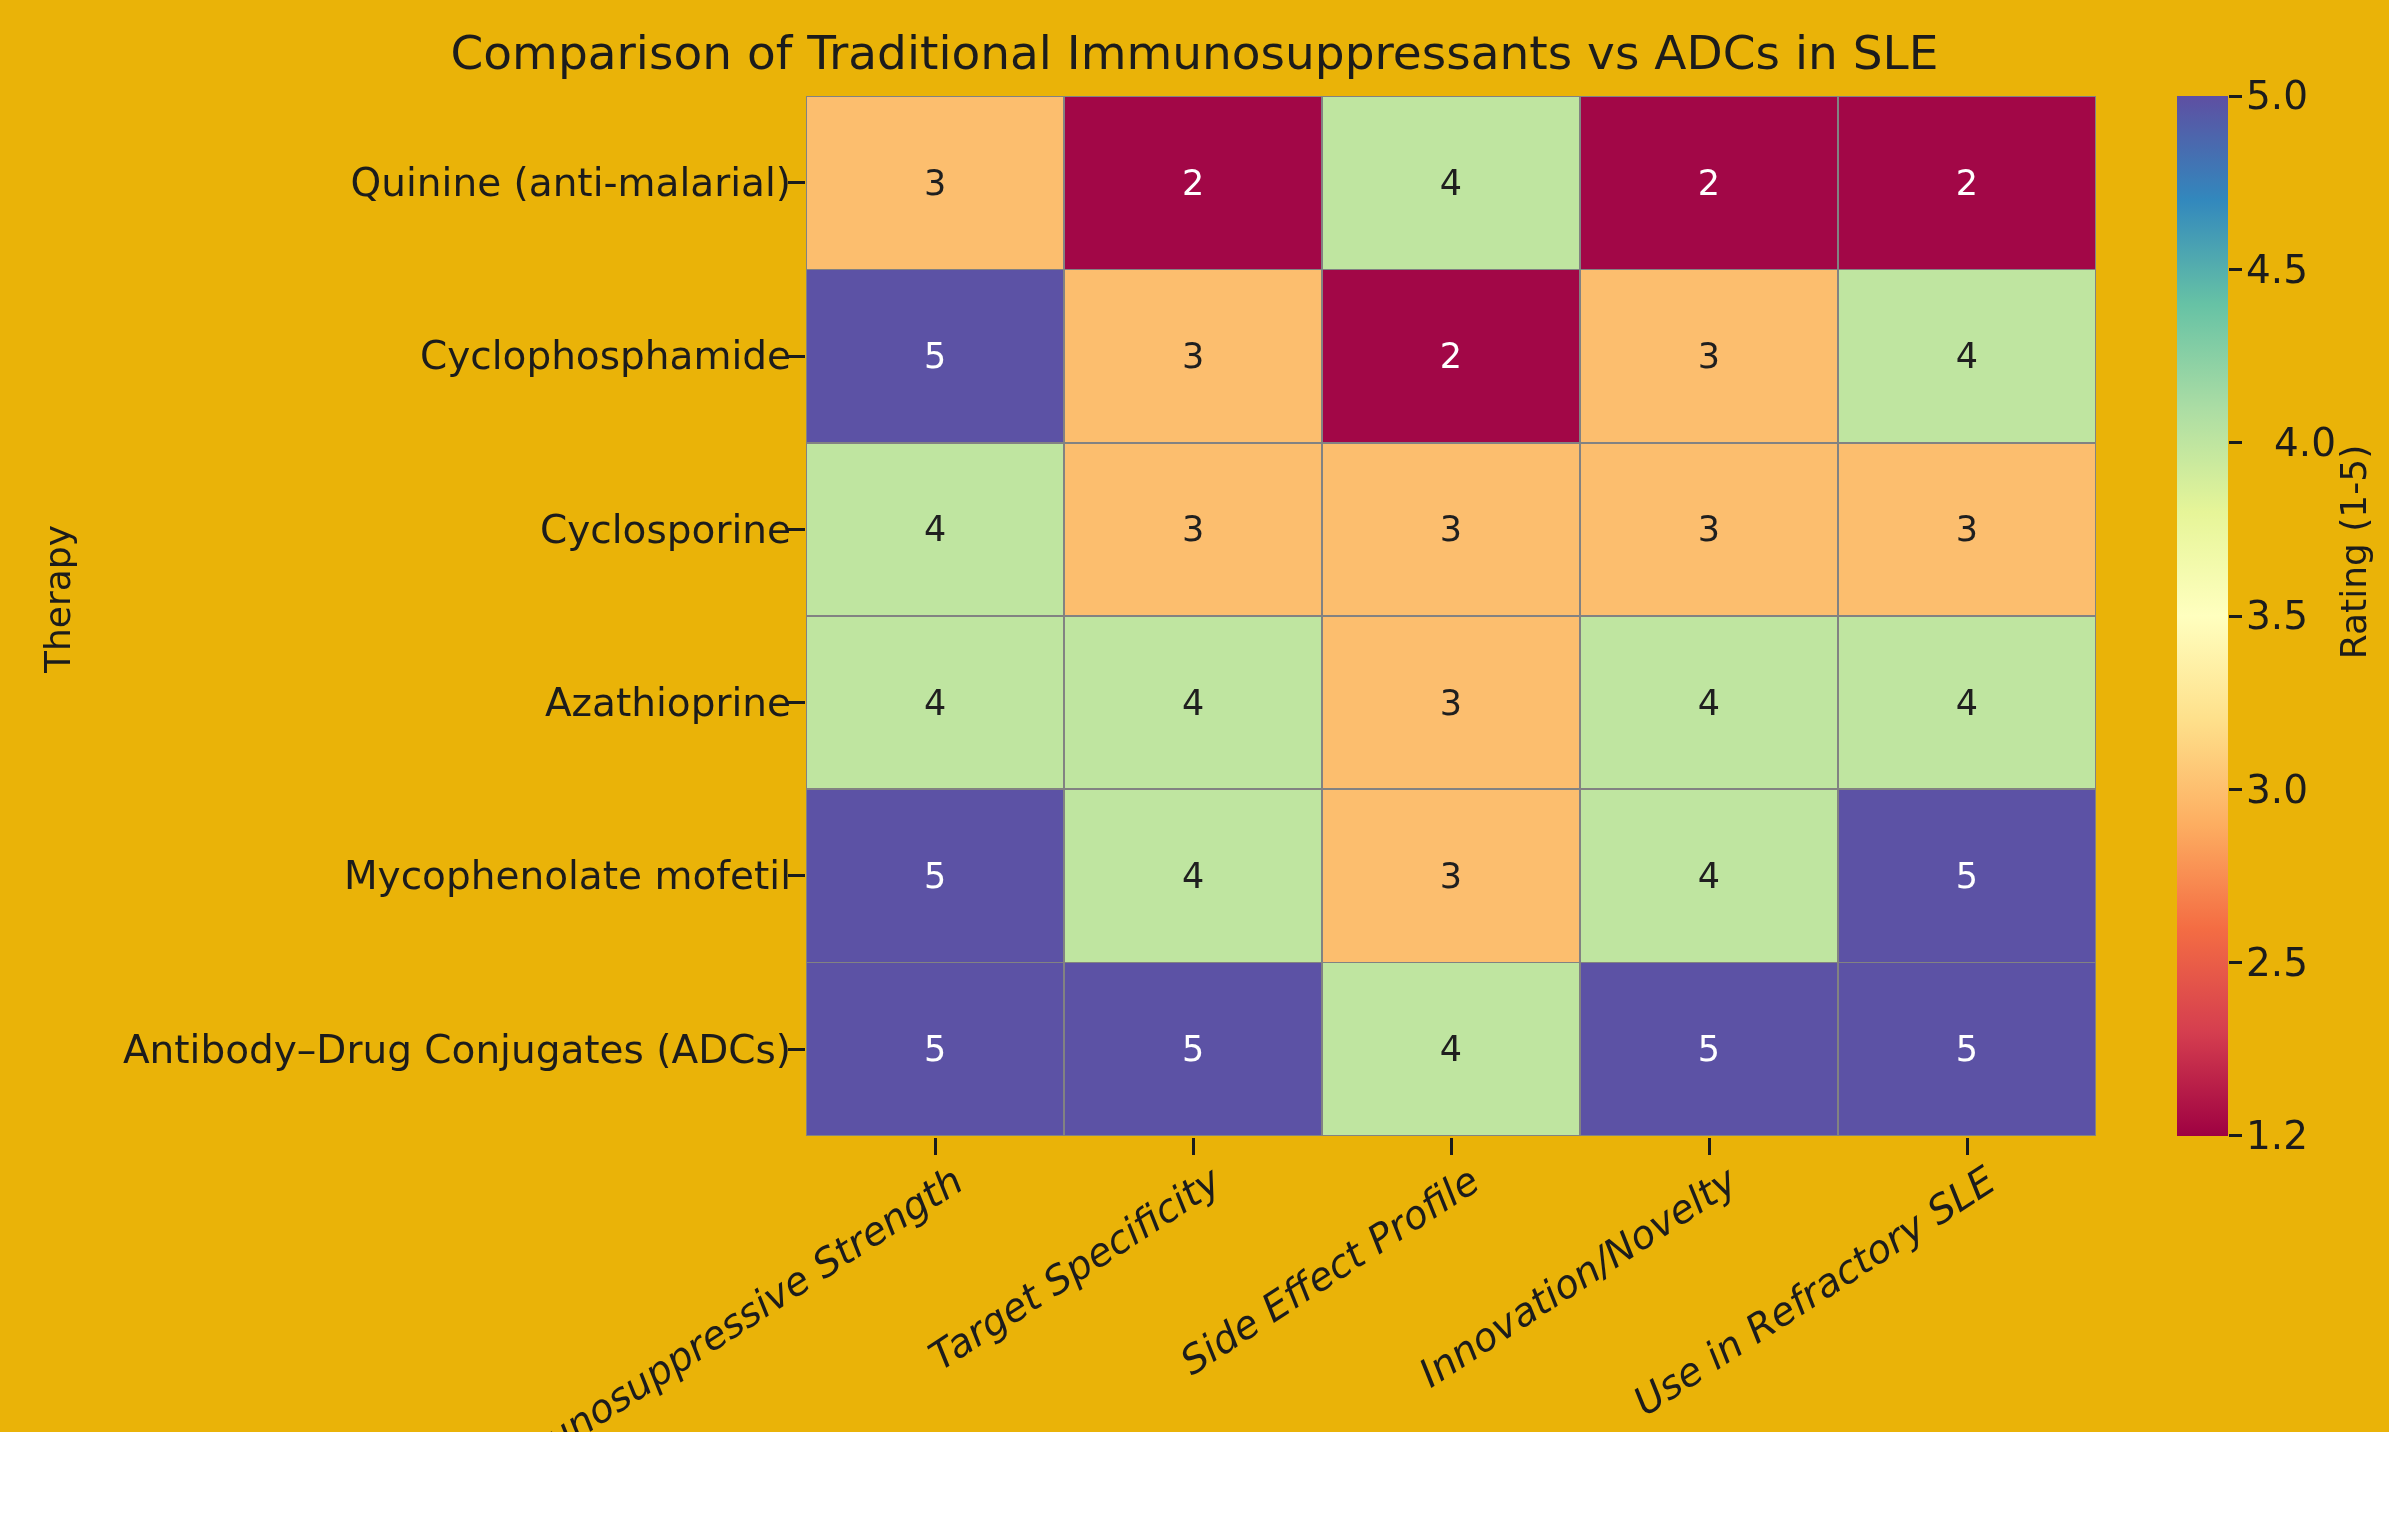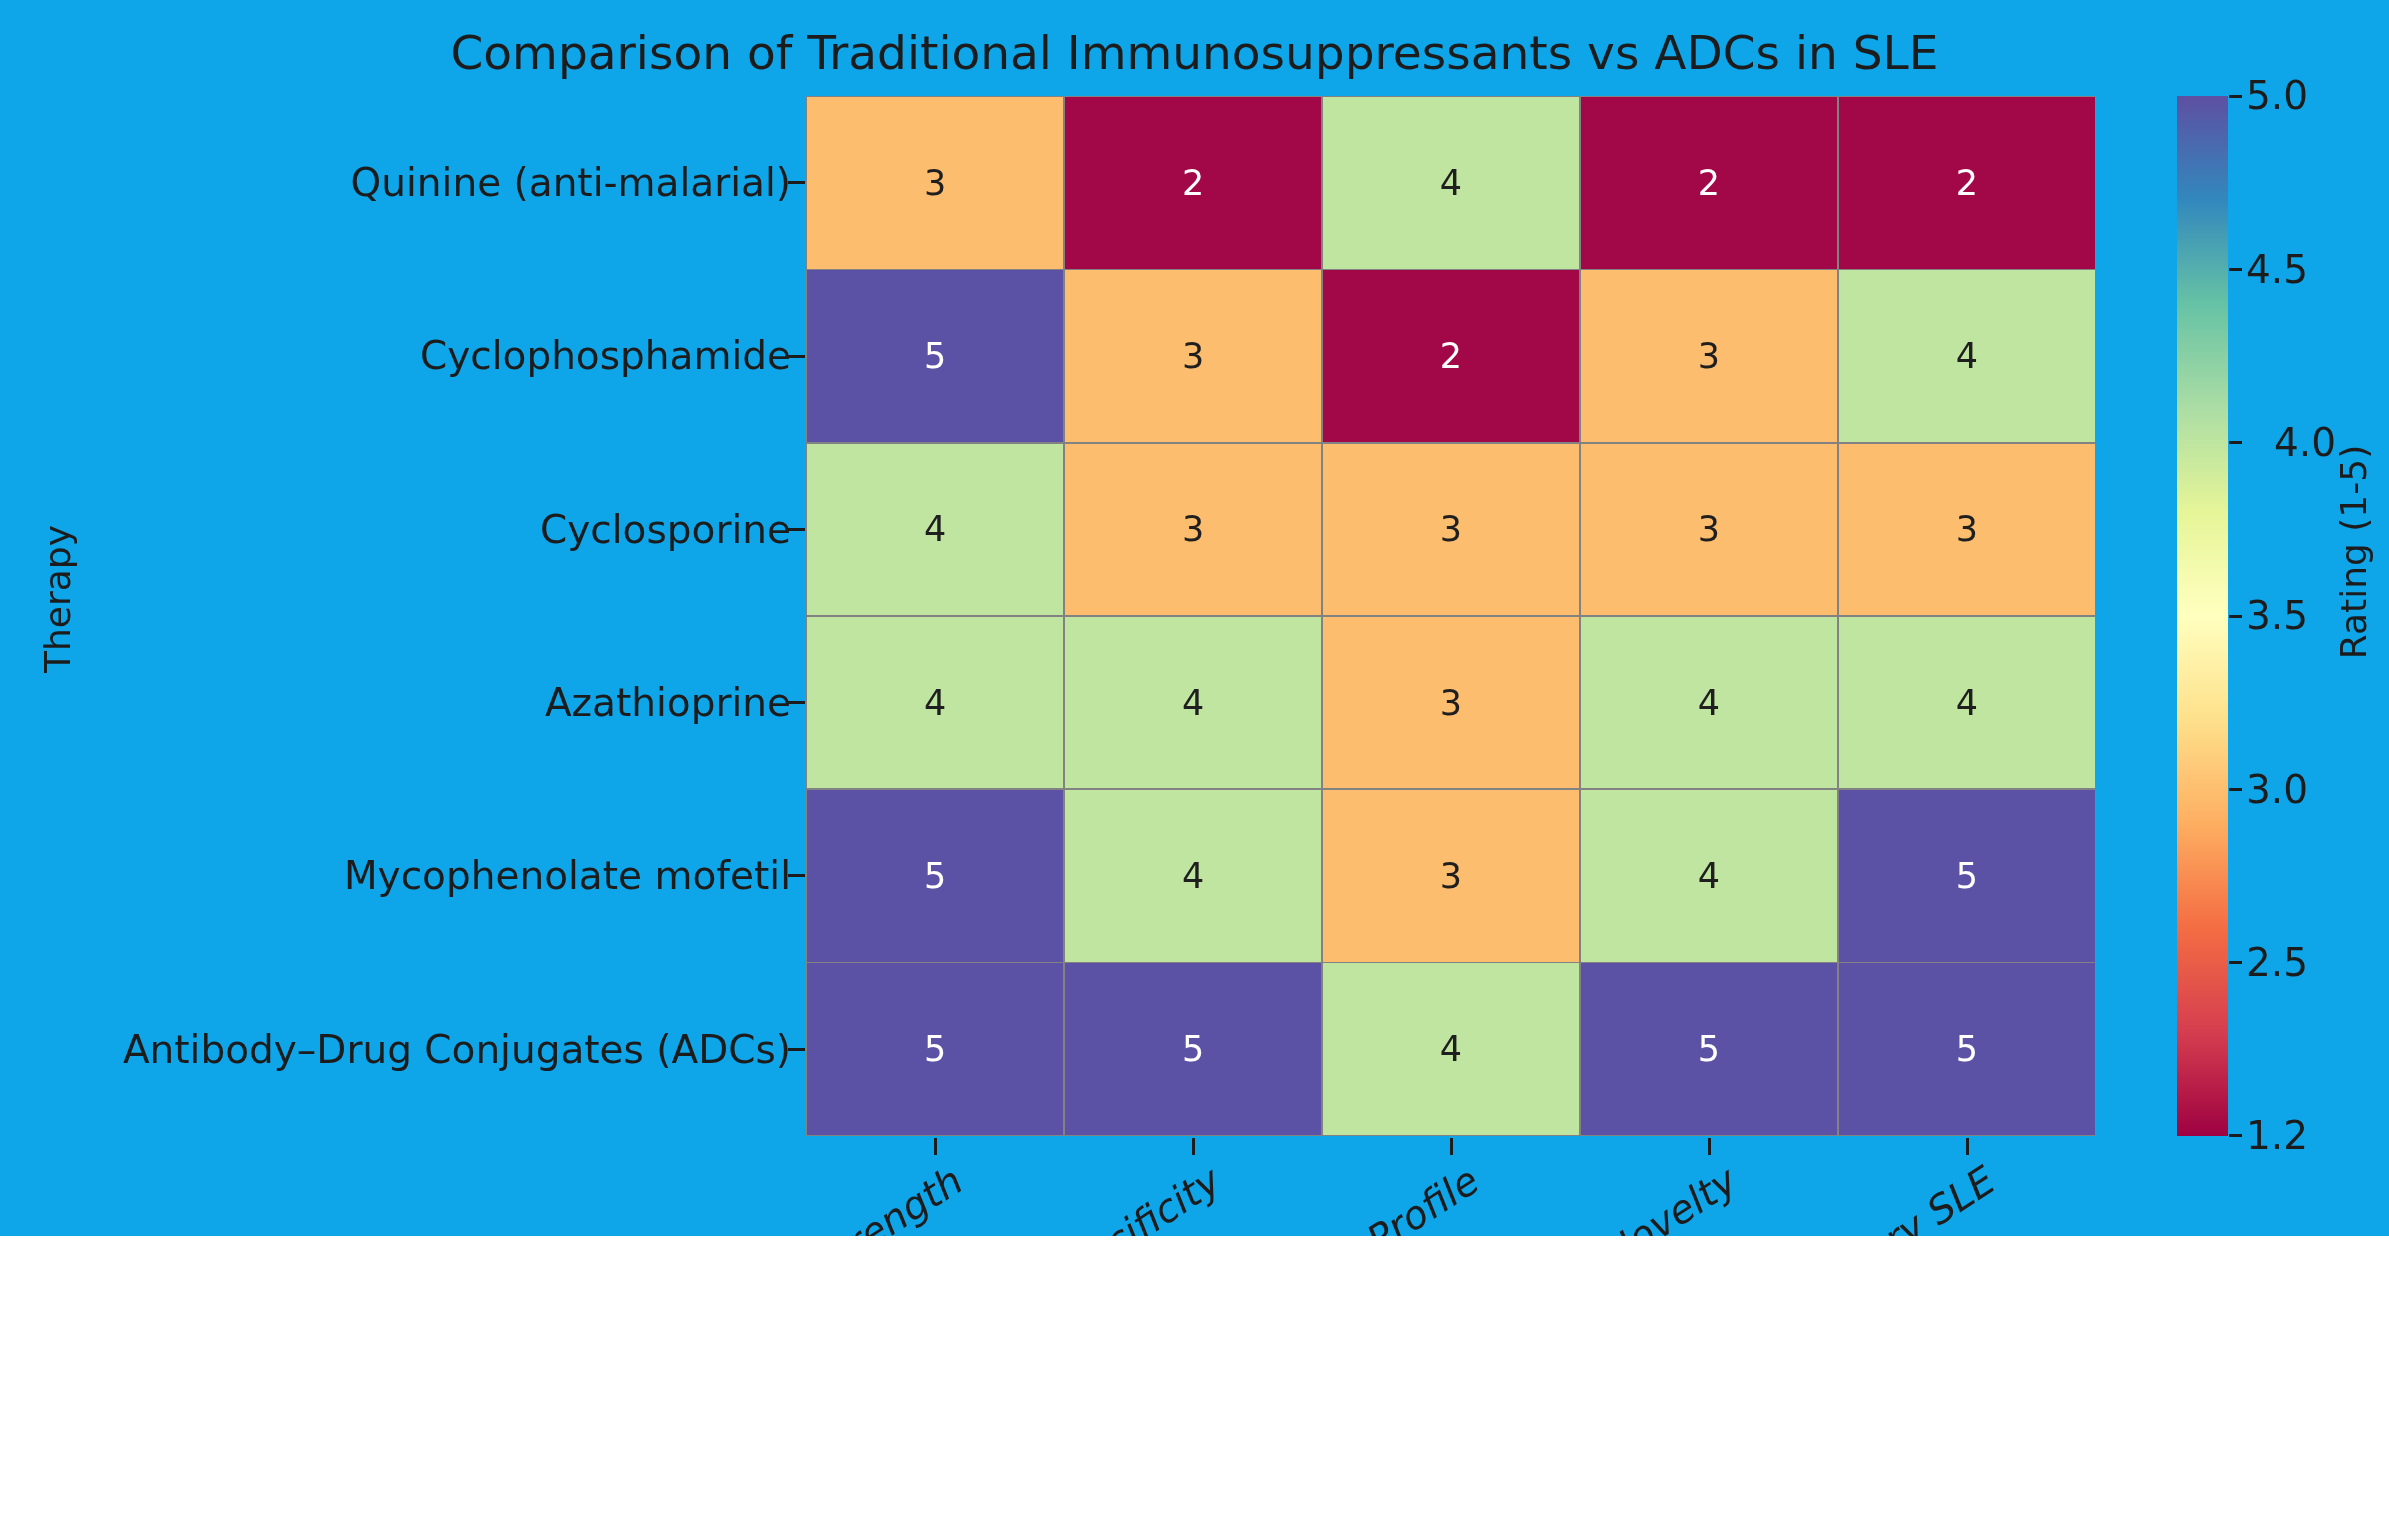--- a/index.html
+++ b/index.html
@@ -1,19 +1,19 @@
 <!DOCTYPE html>
 <html style="font-size:12.6px"><head>
 <meta charset="utf-8">
 <style>
   html,body{margin:0;padding:0;background:#ffffff;}
   #figure{
     position:relative;
-    width:2389px;height:1236px;
-    background:#0ea5e9;
+    width:2389px;height:1432px;
+    background:#eab308;
     font-family:"DejaVu Sans", sans-serif;
     color:#202020;
     overflow:hidden;
   }
   #chart-title{
     position:absolute;
     left:0; top:27px; width:2903px; 
     transform:translateX(-257px);
     text-align:center;
     font-size:47px;

